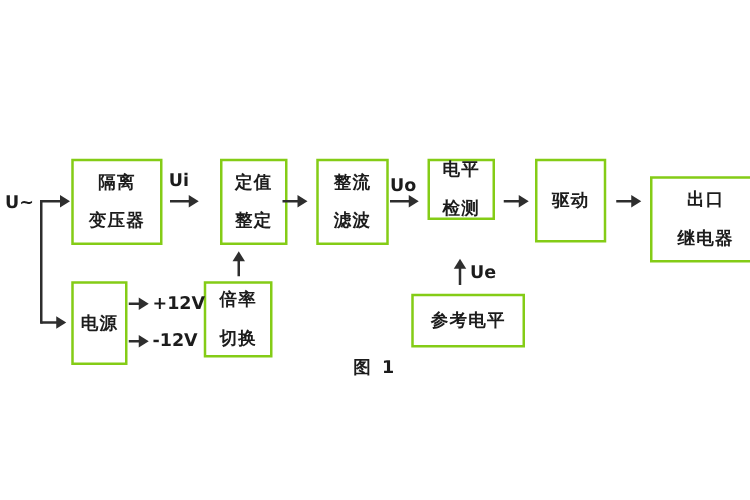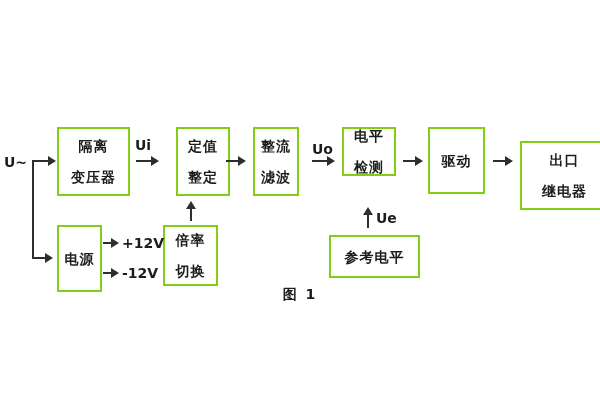--- a/index.html
+++ b/index.html
@@ -8,21 +8,21 @@
     font-family:"DejaVu Sans","Liberation Sans",sans-serif;
   }
   .box{
     position:absolute;box-sizing:border-box;border:2px solid #84cc16;background:#ffffff;
     display:flex;flex-direction:column;align-items:center;justify-content:center;gap:17px;
     font-size:14px;font-weight:600;line-height:1;color:#1c1c1c;letter-spacing:1px;
   }
   .box span{white-space:nowrap;}
   .b-iso  {left:57px; top:127px;width:73px;height:69px;}
   .b-set  {left:176px;top:127px;width:54px;height:69px;}
-  .b-rect {left:253px;top:127px;width:46px;height:69px;}
+  .b-rect {left:253px;top:127px;width:58px;height:69px;}
   .b-level{left:342px;top:127px;width:54px;height:49px;}
   .b-drive{left:428px;top:127px;width:57px;height:67px;}
   .b-relay{left:520px;top:141px;width:89px;height:69px;}
   .b-power{left:57px; top:225px;width:45px;height:67px;}
   .b-ratio{left:163px;top:225px;width:55px;height:61px;}
   .b-ref  {left:329px;top:235px;width:91px;height:43px;}
   .sig{
     position:absolute;font-size:14px;font-weight:700;line-height:1;color:#1c1c1c;white-space:nowrap;
   }
   .l-uin {left:4px;  top:155px;}

